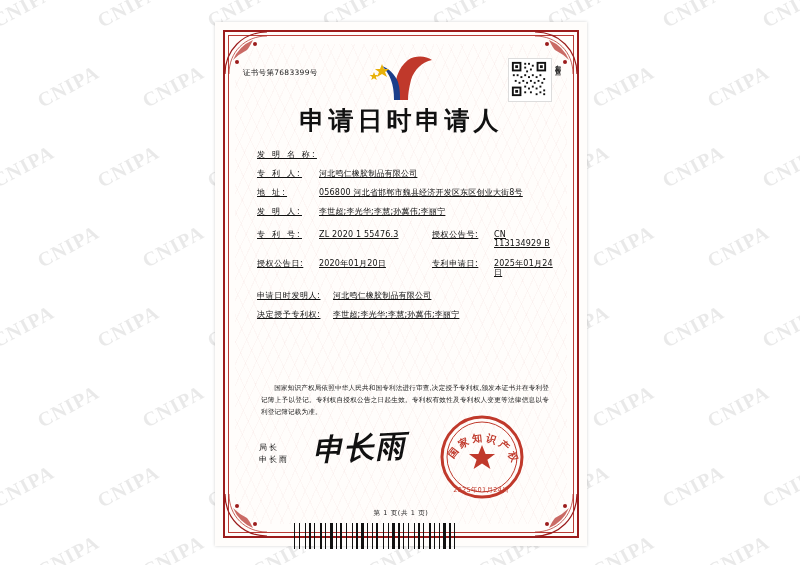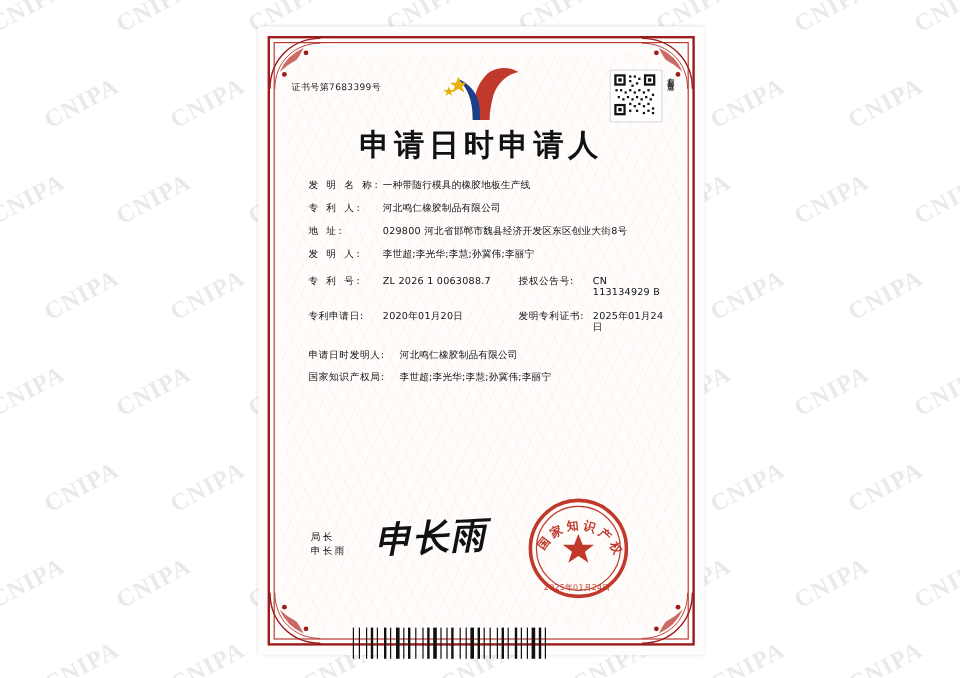--- a/index.html
+++ b/index.html
@@ -160,20 +160,21 @@
     right: 10px;
     top: 104px;
   }
   .row {
     display: flex;
     align-items: baseline;
     margin-bottom: 9.5px;
     font-size: 8px;
     color: #111;
     line-height: 1.2;
+    text-decoration: underline;
   }
   .row .lab {
     flex: 0 0 auto;
     width: 62px;
     letter-spacing: 2.2px;
     white-space: nowrap;
   }
   .row .lab.wide { letter-spacing: 0.6px; }
   .row .val {
     flex: 1 1 auto;
@@ -449,67 +450,69 @@
         </div>
         <div class="qr-label">专利公告信息</div>
       </div>
 
       <div class="title">申请日时申请人</div>
 
       <div class="fields">
 
         <div class="row">
           <span class="lab">发 明 名 称:</span>
-          <span class="val">一种带随行模具的橡胶地板生产线</span>
         </div>
         <div class="row" style="margin-top:5px;align-items:flex-end;">
           <span class="lab">专 利 人:</span>
           <span class="val">河北鸣仁橡胶制品有限公司</span>
         </div>
         <div class="row">
           <span class="lab">地    址:</span>
-          <span class="val">029800 河北省邯郸市魏县经济开发区东区创业大街8号</span>
+          <span class="val">056800 河北省邯郸市魏县经济开发区东区创业大街8号</span>
         </div>
         <div class="row">
           <span class="lab">发 明 人:</span>
           <span class="val">李世超;李光华;李慧;孙冀伟;李丽宁</span>
         </div>
 
         <div class="row two" style="margin-top:13px;">
           <span class="col left">
             <span class="lab">专 利 号:</span>
-            <span class="val">ZL 2026 1 0063088.7</span>
+            <span class="val">ZL 2020 1 55476.3</span>
           </span>
           <span class="col right">
             <span class="lab wide">授权公告号:</span>
             <span class="val">CN 113134929 B</span>
           </span>
         </div>
 
         <div class="row two">
           <span class="col left">
-            <span class="lab wide">专利申请日:</span>
+            <span class="lab wide">授权公告日:</span>
             <span class="val">2020年01月20日</span>
           </span>
           <span class="col right">
-            <span class="lab wide">发明专利证书:</span>
+            <span class="lab wide">专利申请日:</span>
             <span class="val">2025年01月24日</span>
           </span>
         </div>
 
         <div class="row" style="margin-top:13px;">
           <span class="lab wide" style="width:76px">申请日时发明人:</span>
           <span class="val">河北鸣仁橡胶制品有限公司</span>
         </div>
         <div class="row">
-          <span class="lab wide" style="width:76px">国家知识产权局:</span>
+          <span class="lab wide" style="width:76px">决定授予专利权:</span>
           <span class="val">李世超;李光华;李慧;孙冀伟;李丽宁</span>
         </div>
       </div>
 
+      <div class="legal">
+        <p class="indent">国家知识产权局依照中华人民共和国专利法进行审查,决定授予专利权,颁发本证书并在专利登记簿上予以登记。专利权自授权公告之日起生效。专利权有效性及专利权人变更等法律信息以专利登记簿记载为准。</p>
+      </div>
 
       <div class="sig-block">
         <div>局长</div>
         <div>申长雨</div>
       </div>
       <div class="handwriting">申长雨</div>
 
       <div class="seal">
         <svg viewBox="0 0 86 86" width="86" height="86">
           <circle cx="43" cy="43" r="40" fill="none" stroke="#c0392b" stroke-width="3"></circle>
@@ -518,20 +521,21 @@
           <text font-size="10" fill="#c0392b" font-family="'Liberation Serif',serif" font-weight="bold" letter-spacing="3">
             <textPath href="#sealArc" startOffset="4%">国家知识产权局</textPath>
           </text>
           <g transform="translate(43,44)">
             <polygon points="0,-13 3.6,-4 13,-4 5.4,1.8 8.4,11 0,5.4 -8.4,11 -5.4,1.8 -13,-4 -3.6,-4" fill="#c0392b"></polygon>
           </g>
         </svg>
       </div>
       <div class="seal-date">2025年01月24日</div>
 
+      <div class="footer">第 1 页(共 1 页)</div>
     </div>
   </div>
 
   <div class="barcode" id="barcode">
       <i style="width: 1px; background: rgb(17, 17, 17);"></i>
       <i style="width: 2px; background: transparent;"></i>
       <i style="width: 1px; background: rgb(17, 17, 17);"></i>
       <i style="width: 3px; background: transparent;"></i>
       <i style="width: 1px; background: rgb(17, 17, 17);"></i>
       <i style="width: 1px; background: transparent;"></i>

